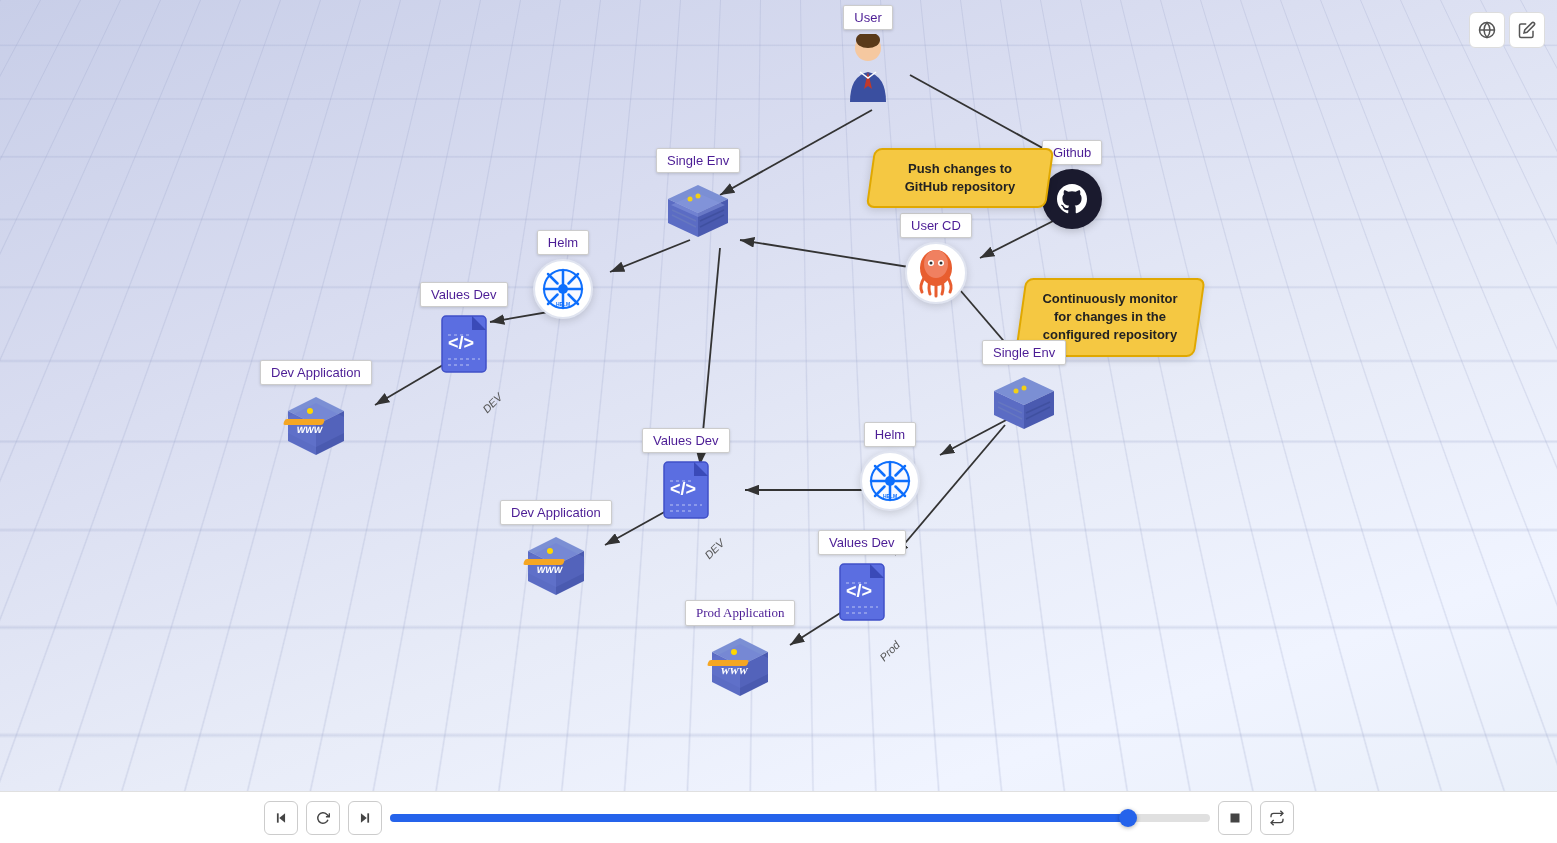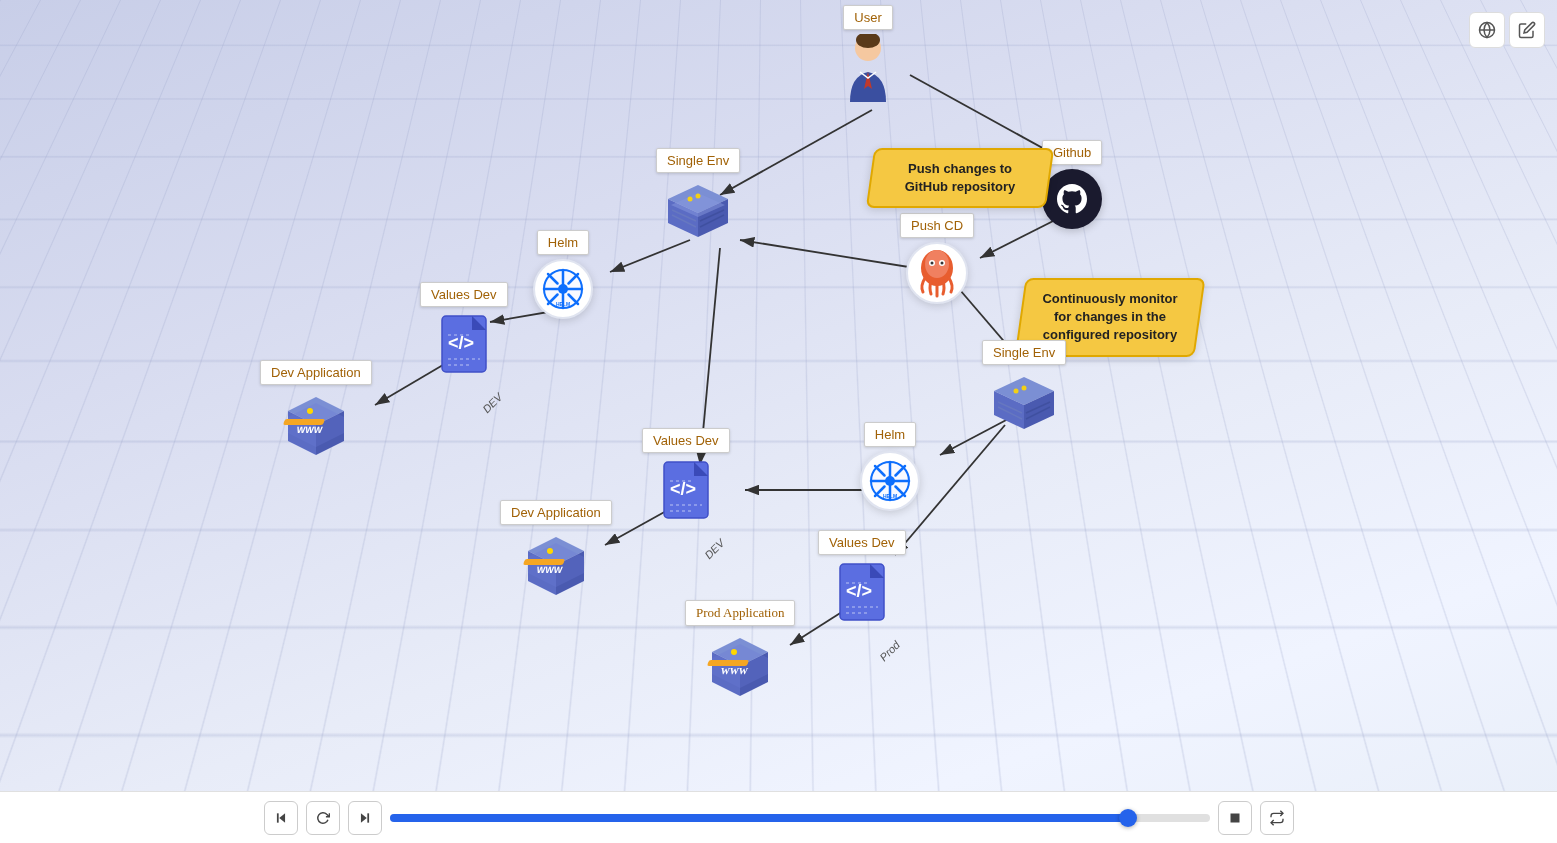--- a/index.html
+++ b/index.html
@@ -48,21 +48,21 @@
       gap: 4px;
     }
 
     .node-label {
       background: white;
       border: 1.5px solid #ccc;
       border-radius: 2px;
       padding: 4px 10px;
       font-size: 13px;
       font-weight: 500;
-      color: #a16207;
+      color: #4c1d95;
       white-space: nowrap;
       box-shadow: 0 1px 3px rgba(0,0,0,0.15);
     }
 
     
     .helm-circle {
       width: 60px;
       height: 60px;
       border-radius: 50%;
       background: white;
@@ -272,21 +272,21 @@
   <div class="node" style="left:1042px; top:140px;">
     <div class="node-label">Github</div>
     <div class="github-circle">
       <svg width="36" height="36" viewBox="0 0 24 24" fill="white">
         <path d="M12 2C6.477 2 2 6.477 2 12c0 4.42 2.865 8.17 6.839 9.49.5.092.682-.217.682-.482 0-.237-.008-.866-.013-1.7-2.782.604-3.369-1.34-3.369-1.34-.454-1.156-1.11-1.464-1.11-1.464-.908-.62.069-.608.069-.608 1.003.07 1.531 1.03 1.531 1.03.892 1.529 2.341 1.087 2.91.832.092-.647.35-1.088.636-1.338-2.22-.253-4.555-1.11-4.555-4.943 0-1.091.39-1.984 1.029-2.683-.103-.253-.446-1.27.098-2.647 0 0 .84-.269 2.75 1.025A9.578 9.578 0 0112 6.836c.85.004 1.705.114 2.504.336 1.909-1.294 2.747-1.025 2.747-1.025.546 1.377.203 2.394.1 2.647.64.699 1.028 1.592 1.028 2.683 0 3.842-2.339 4.687-4.566 4.935.359.309.678.919.678 1.852 0 1.336-.012 2.415-.012 2.743 0 .267.18.578.688.48C19.138 20.167 22 16.418 22 12c0-5.523-4.477-10-10-10z"></path>
       </svg>
     </div>
   </div>
 
   <div class="node" style="left:900px; top:213px;">
-    <div class="node-label">Push CD</div>
+    <div class="node-label">User CD</div>
     <div class="argo-circle">
 
       <svg width="44" height="50" viewBox="0 0 44 50">
         <ellipse cx="22" cy="20" rx="16" ry="18" fill="#e85d2f"></ellipse>
         <ellipse cx="22" cy="16" rx="12" ry="14" fill="#f08060"></ellipse>
         <circle cx="17" cy="15" r="3" fill="white"></circle>
         <circle cx="27" cy="15" r="3" fill="white"></circle>
         <circle cx="17" cy="15" r="1.5" fill="#333"></circle>
         <circle cx="27" cy="15" r="1.5" fill="#333"></circle>
 

